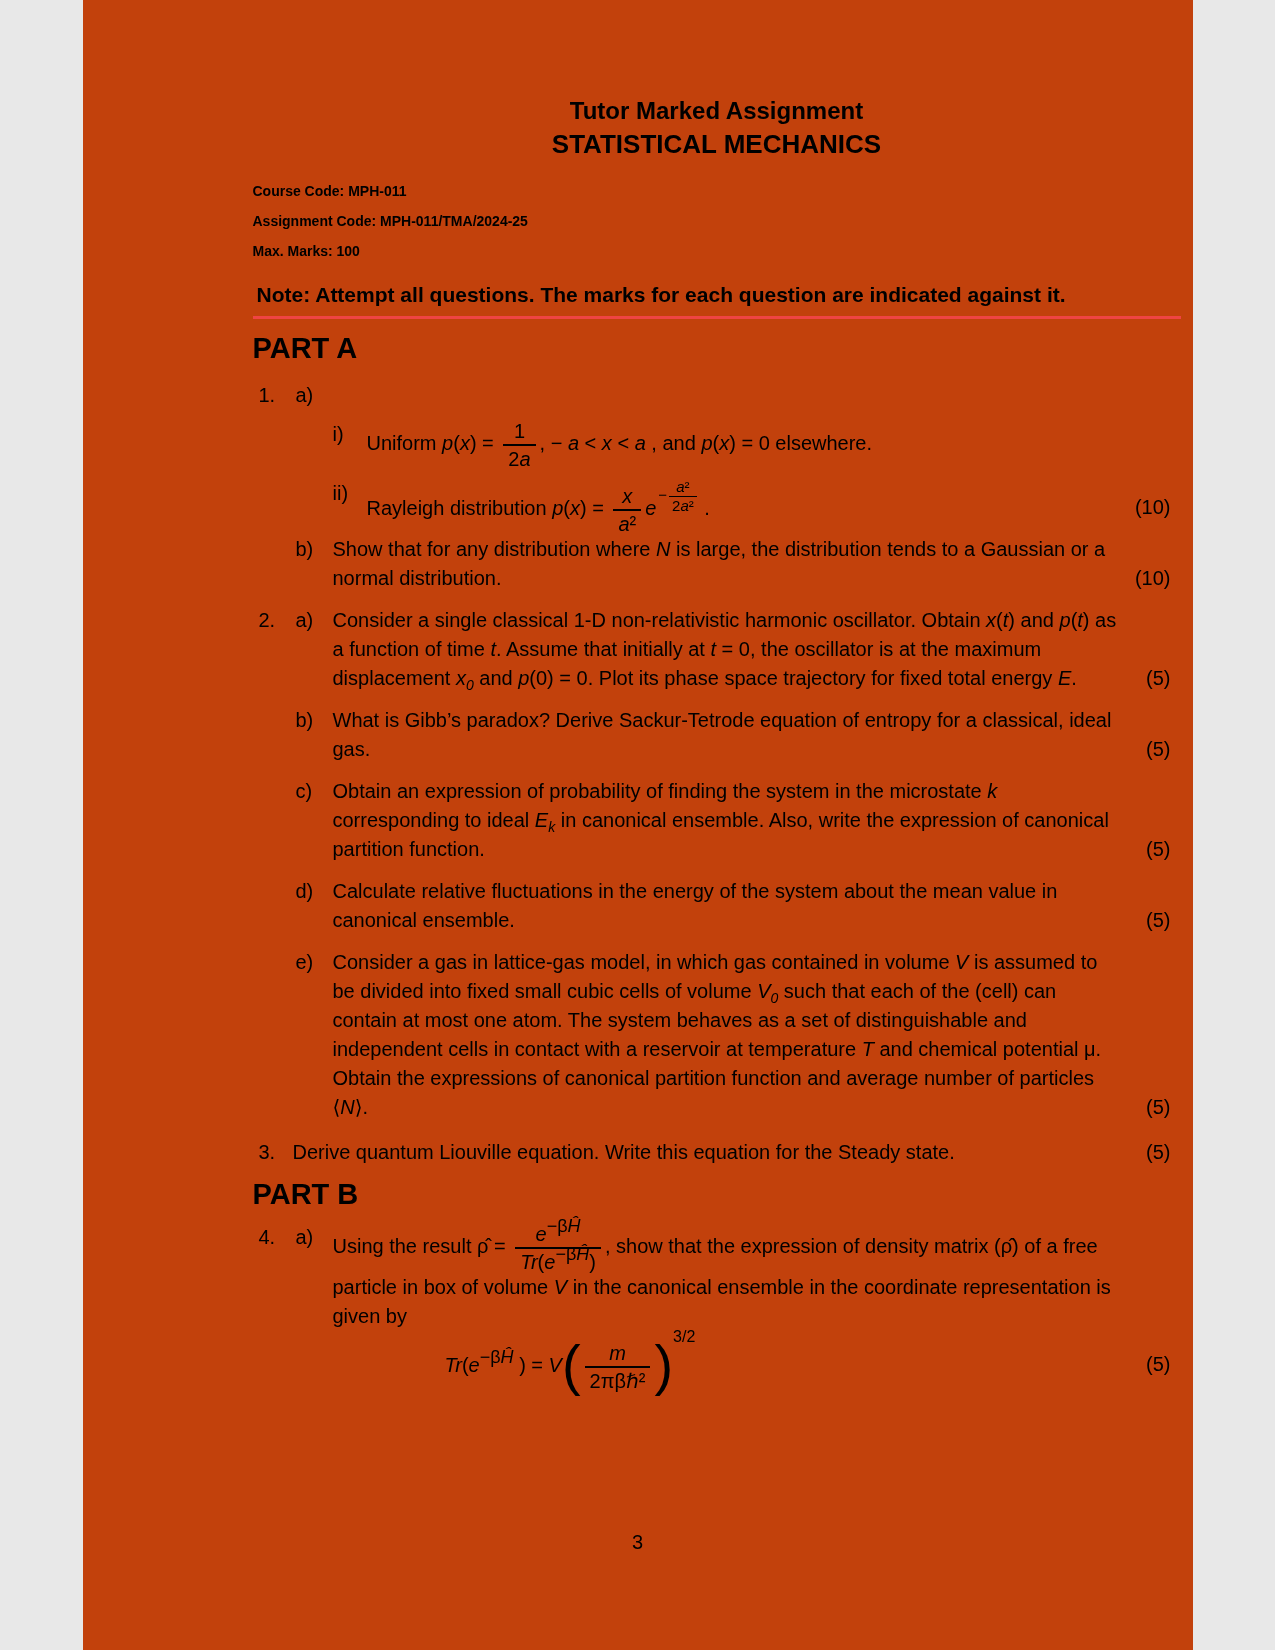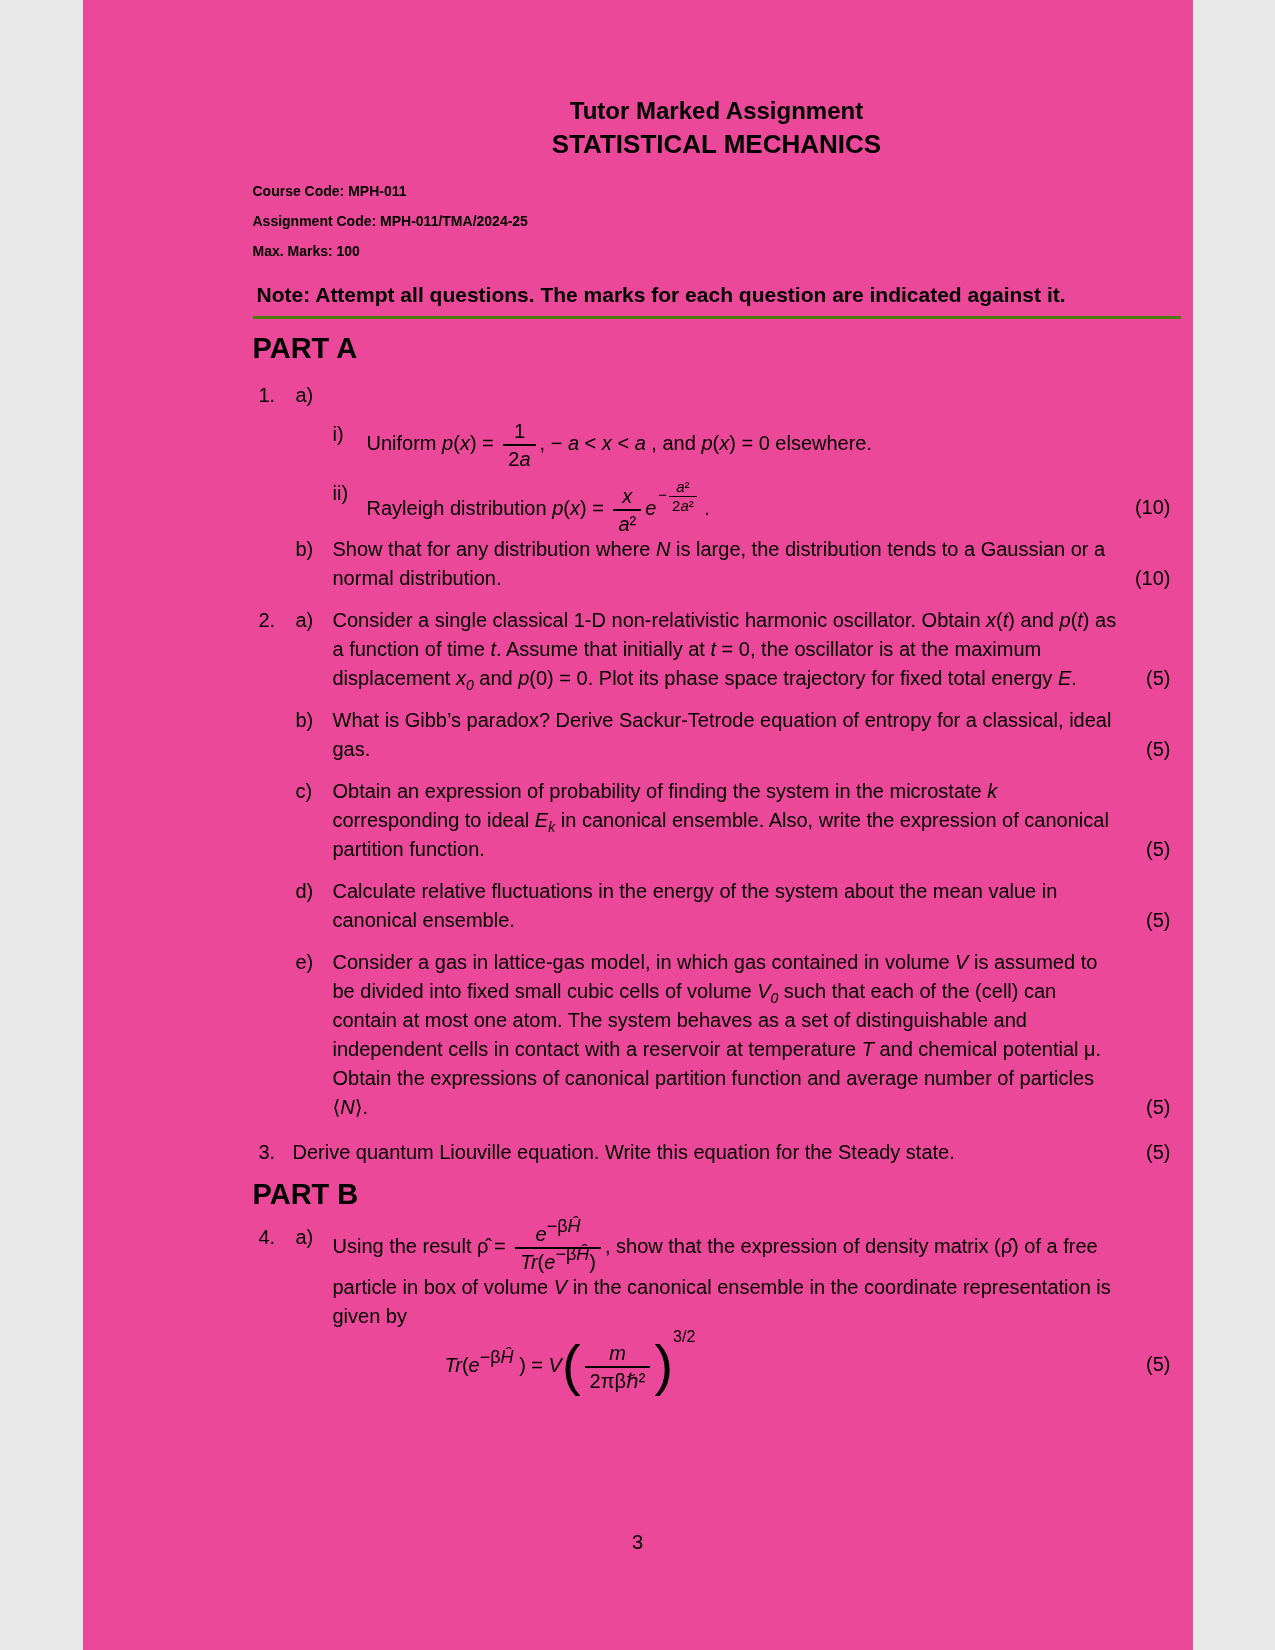--- a/index.html
+++ b/index.html
@@ -1,35 +1,35 @@
 <!DOCTYPE html>
 <html><head>
 <meta charset="utf-8">
 <style>
   html,body { margin:0; padding:0; background:#e8e8e8; }
   .page {
     position:relative;
     width:1110px; height:1650px;
     margin:0 auto;
-    background:#ec4899;
+    background:#c2410c;
     color:#000;
     font-family:"Liberation Sans","DejaVu Sans",sans-serif;
     font-size:20px;
     line-height:29px;
     overflow:hidden;
   }
   .content { position:absolute; left:170px; top:96px; width:928px; }
 
   .doc-title1 { text-align:center; font-weight:bold; font-size:24px; line-height:30px; }
   .doc-title2 { text-align:center; font-weight:bold; font-size:26px; line-height:36px; margin-bottom:14px; }
   .codes { text-align:left; font-weight:bold; font-size:14px; line-height:30px; }
   .note {
     font-weight:bold; font-size:21px; line-height:26px;
     padding:16px 0 8px 4px;
-    border-bottom:3px solid #4d7c0f;
+    border-bottom:3px solid #ef4444;
     margin-bottom:6px;
   }
   .part-heading { text-align:left; font-weight:bold; font-size:29px; line-height:34px; margin:12px 0 16px; }
 
   .row { display:grid; grid-template-columns:38px 42px 1fr 60px; margin-bottom:13px; }
   .subrow { grid-template-columns:38px 42px 34px 1fr 60px; margin-bottom:9px; }
   .qnum { padding-left:6px; }
   .qletter { padding-left:5px; }
   .qtext { }
   .span23 { grid-column:2 / 4; padding-left:2px; }

